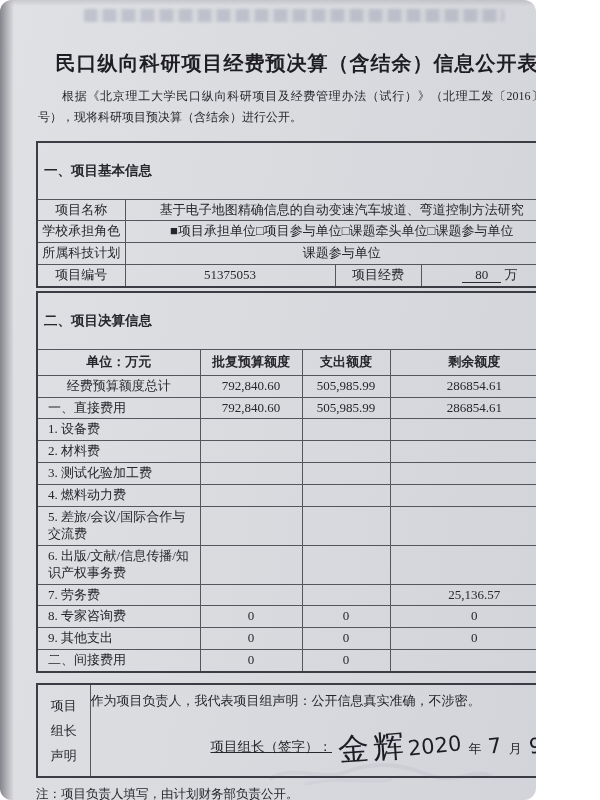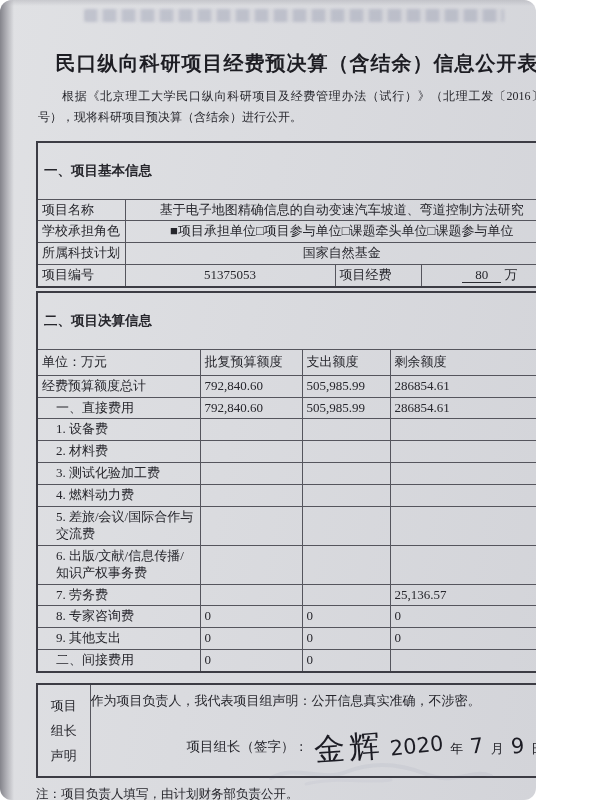--- a/index.html
+++ b/index.html
@@ -42,33 +42,33 @@
   td{
     border:1px solid #55555d;
     font-size:13px;line-height:1.3;
     padding:2px 4px;vertical-align:middle;
     overflow:hidden;
   }
   .sect{
     font-family:"Liberation Sans","DejaVu Sans",sans-serif;
     font-weight:bold;font-size:13.5px;padding:19px 6px;height:16px;
   }
-  .lab{text-align:left;}
+  .lab{text-align:center;}
   .val{text-align:center;}
-  .left{text-align:left;padding-left:18px;}
+  .left{text-align:left;padding-left:10px;}
   .h20{height:17px;}
   .h18{height:15px;}
-  .h28{height:26px;}
+  .h28{height:26px;font-weight:bold;}
   .underline{border-bottom:1px solid #2b2b31;padding:0 13px;}
-  .num{text-align:left;}
+  .num{text-align:center;}
   .decl-lab div{text-align:center;font-size:13px;line-height:1.95;}
   .decl-cell{vertical-align:top;padding:8px 8px 6px 0;}
   .statement{font-size:13px;}
   .sign-row{display:flex;align-items:center;margin-top:14px;height:46px;}
-  .sign-label{margin-left:96px;font-size:13.5px;white-space:nowrap;}
+  .sign-label{margin-left:120px;font-size:13.5px;white-space:nowrap;text-decoration:underline;}
   .hw{
     font-family:"DejaVu Sans",sans-serif;color:#1c1c24;
     display:inline-block;
   }
   .signature{
     font-size:31px;transform:rotate(-4deg);margin-left:6px;
     letter-spacing:4px;white-space:nowrap;
   }
   .dategrp{margin-left:auto;margin-right:6px;display:flex;align-items:baseline;gap:7px;white-space:nowrap;}
   .hw-digit{font-size:21px;transform:rotate(-6deg);}
@@ -103,21 +103,21 @@
       <tr class="h20">
         <td class="lab">项目名称</td>
         <td class="val" colspan="3">基于电子地图精确信息的自动变速汽车坡道、弯道控制方法研究</td>
       </tr>
       <tr class="h20">
         <td class="lab">学校承担角色</td>
         <td class="val" colspan="3">■项目承担单位□项目参与单位□课题牵头单位□课题参与单位</td>
       </tr>
       <tr class="h20">
         <td class="lab">所属科技计划</td>
-        <td class="val" colspan="3">国家自然基金</td>
+        <td class="val" colspan="3">课题参与单位</td>
       </tr>
       <tr class="h20">
         <td class="lab">项目编号</td>
         <td class="val">51375053</td>
         <td class="lab">项目经费</td>
         <td class="val">
           <span class="underline">80</span>
           <span>万</span>
         </td>
       </tr>

